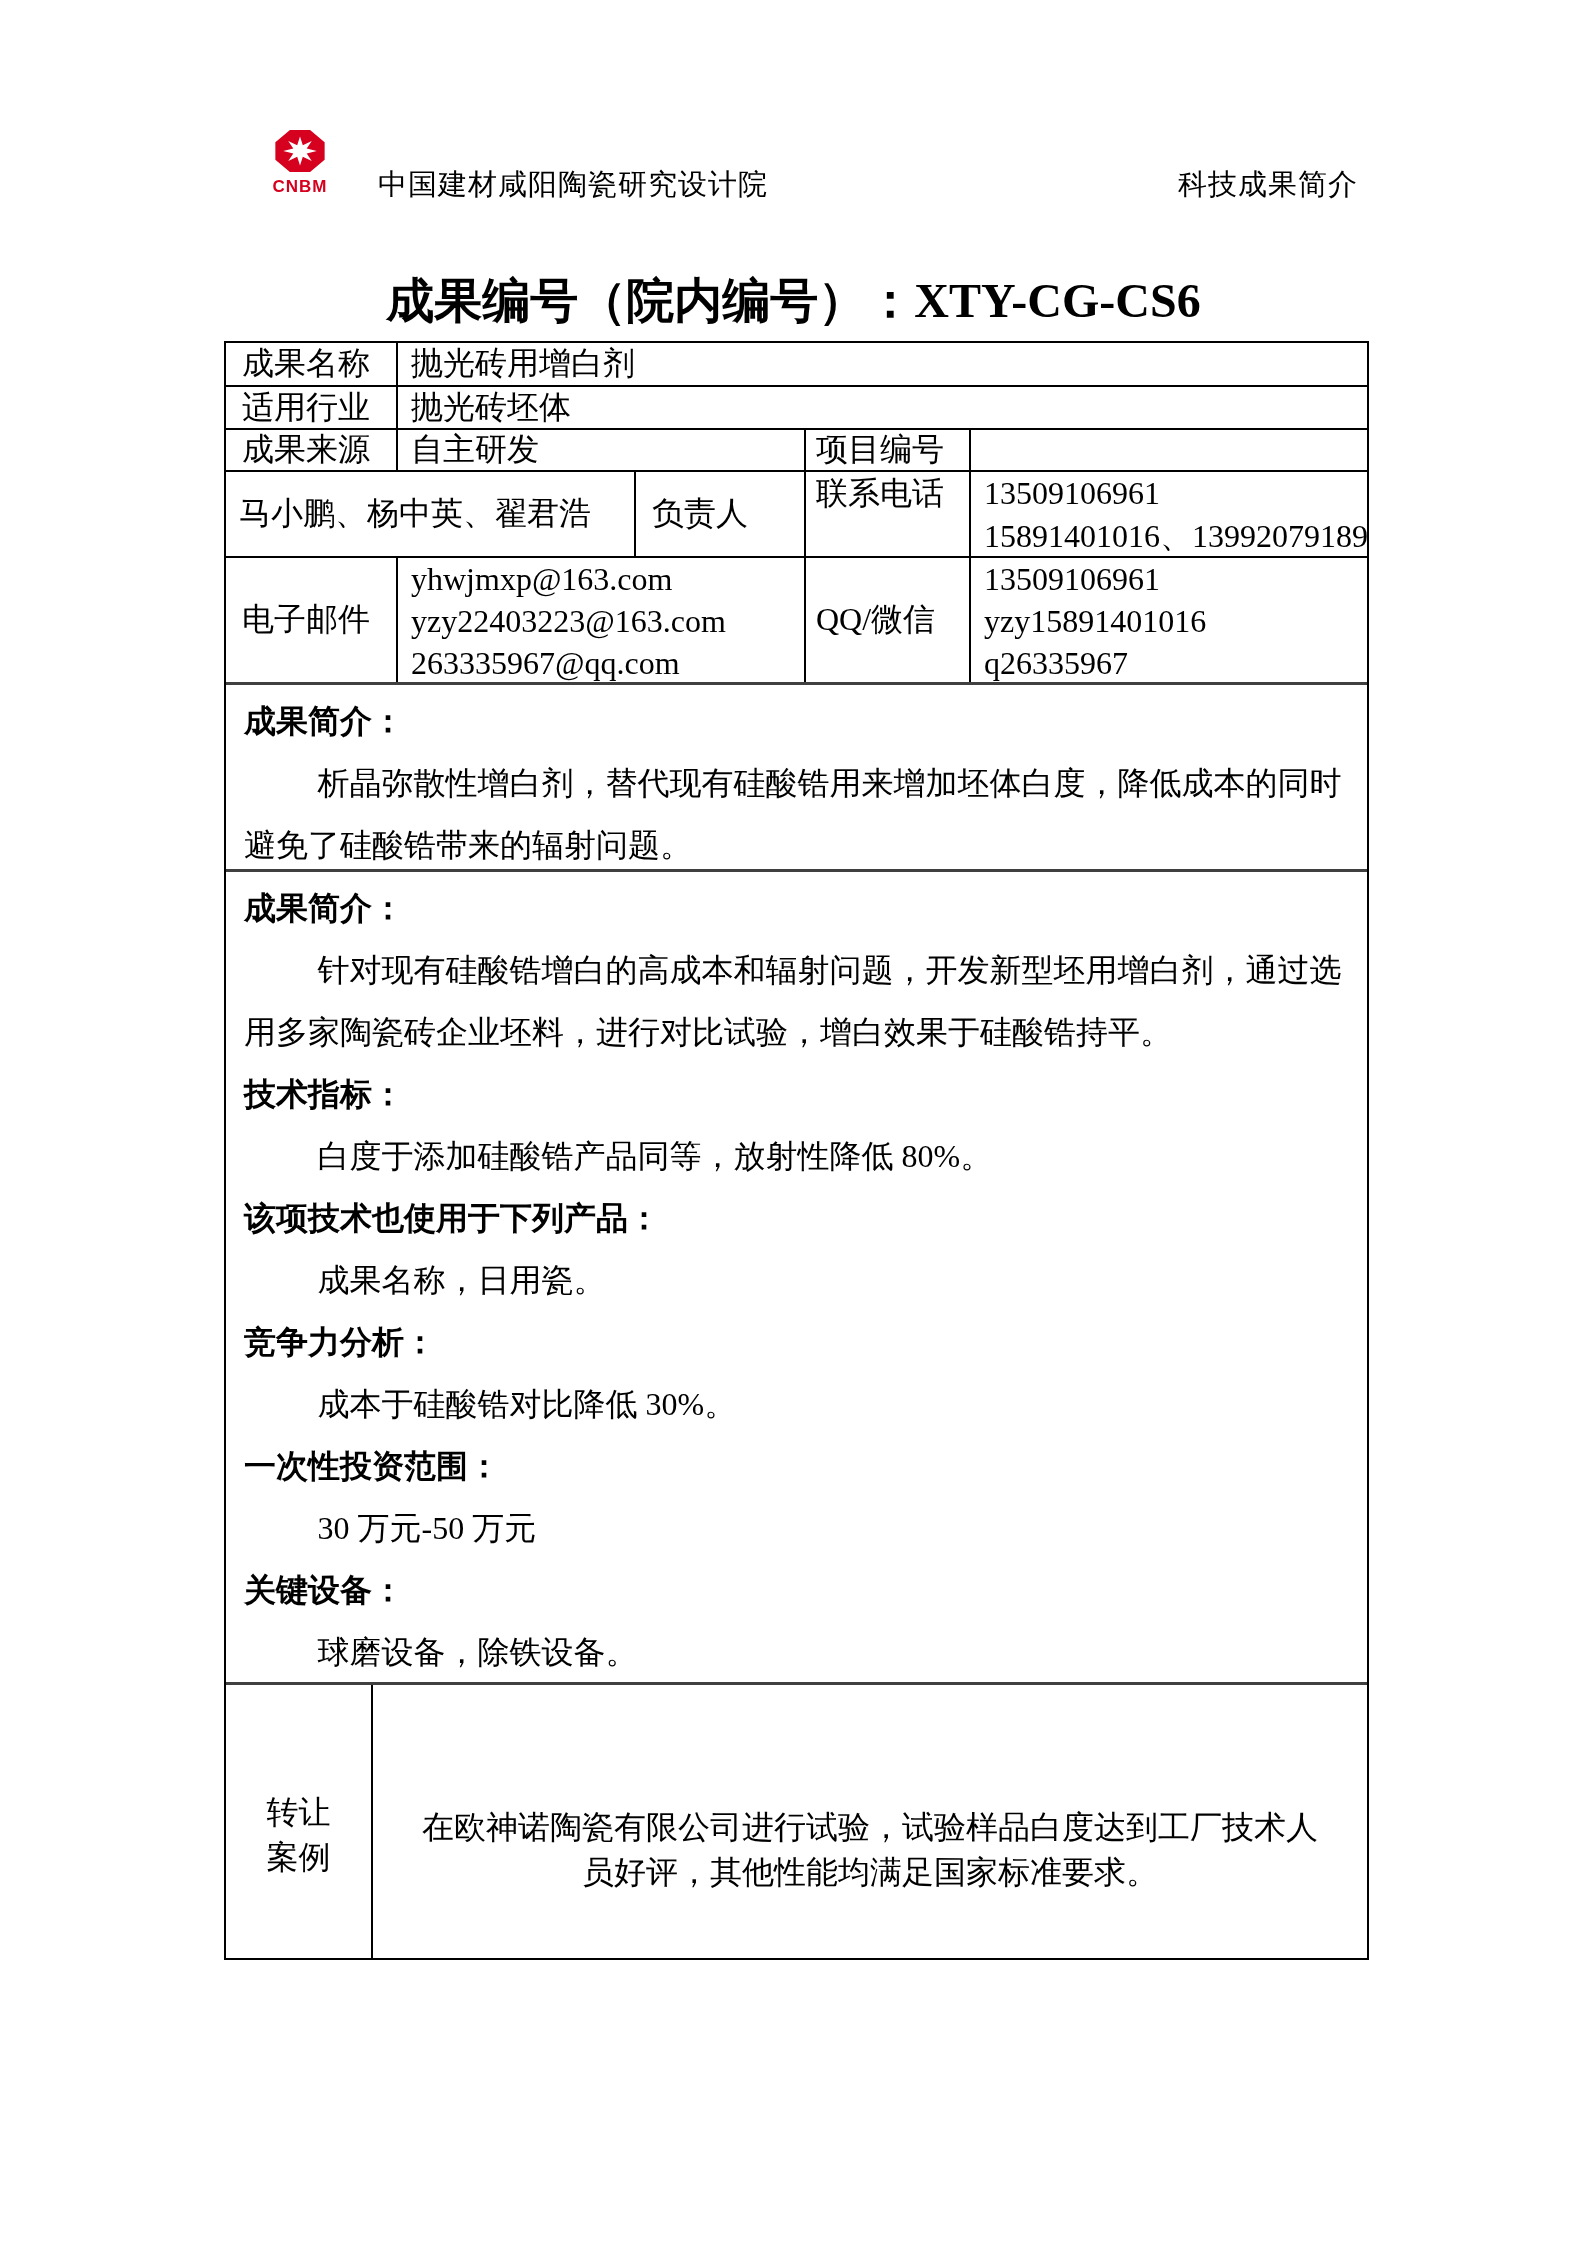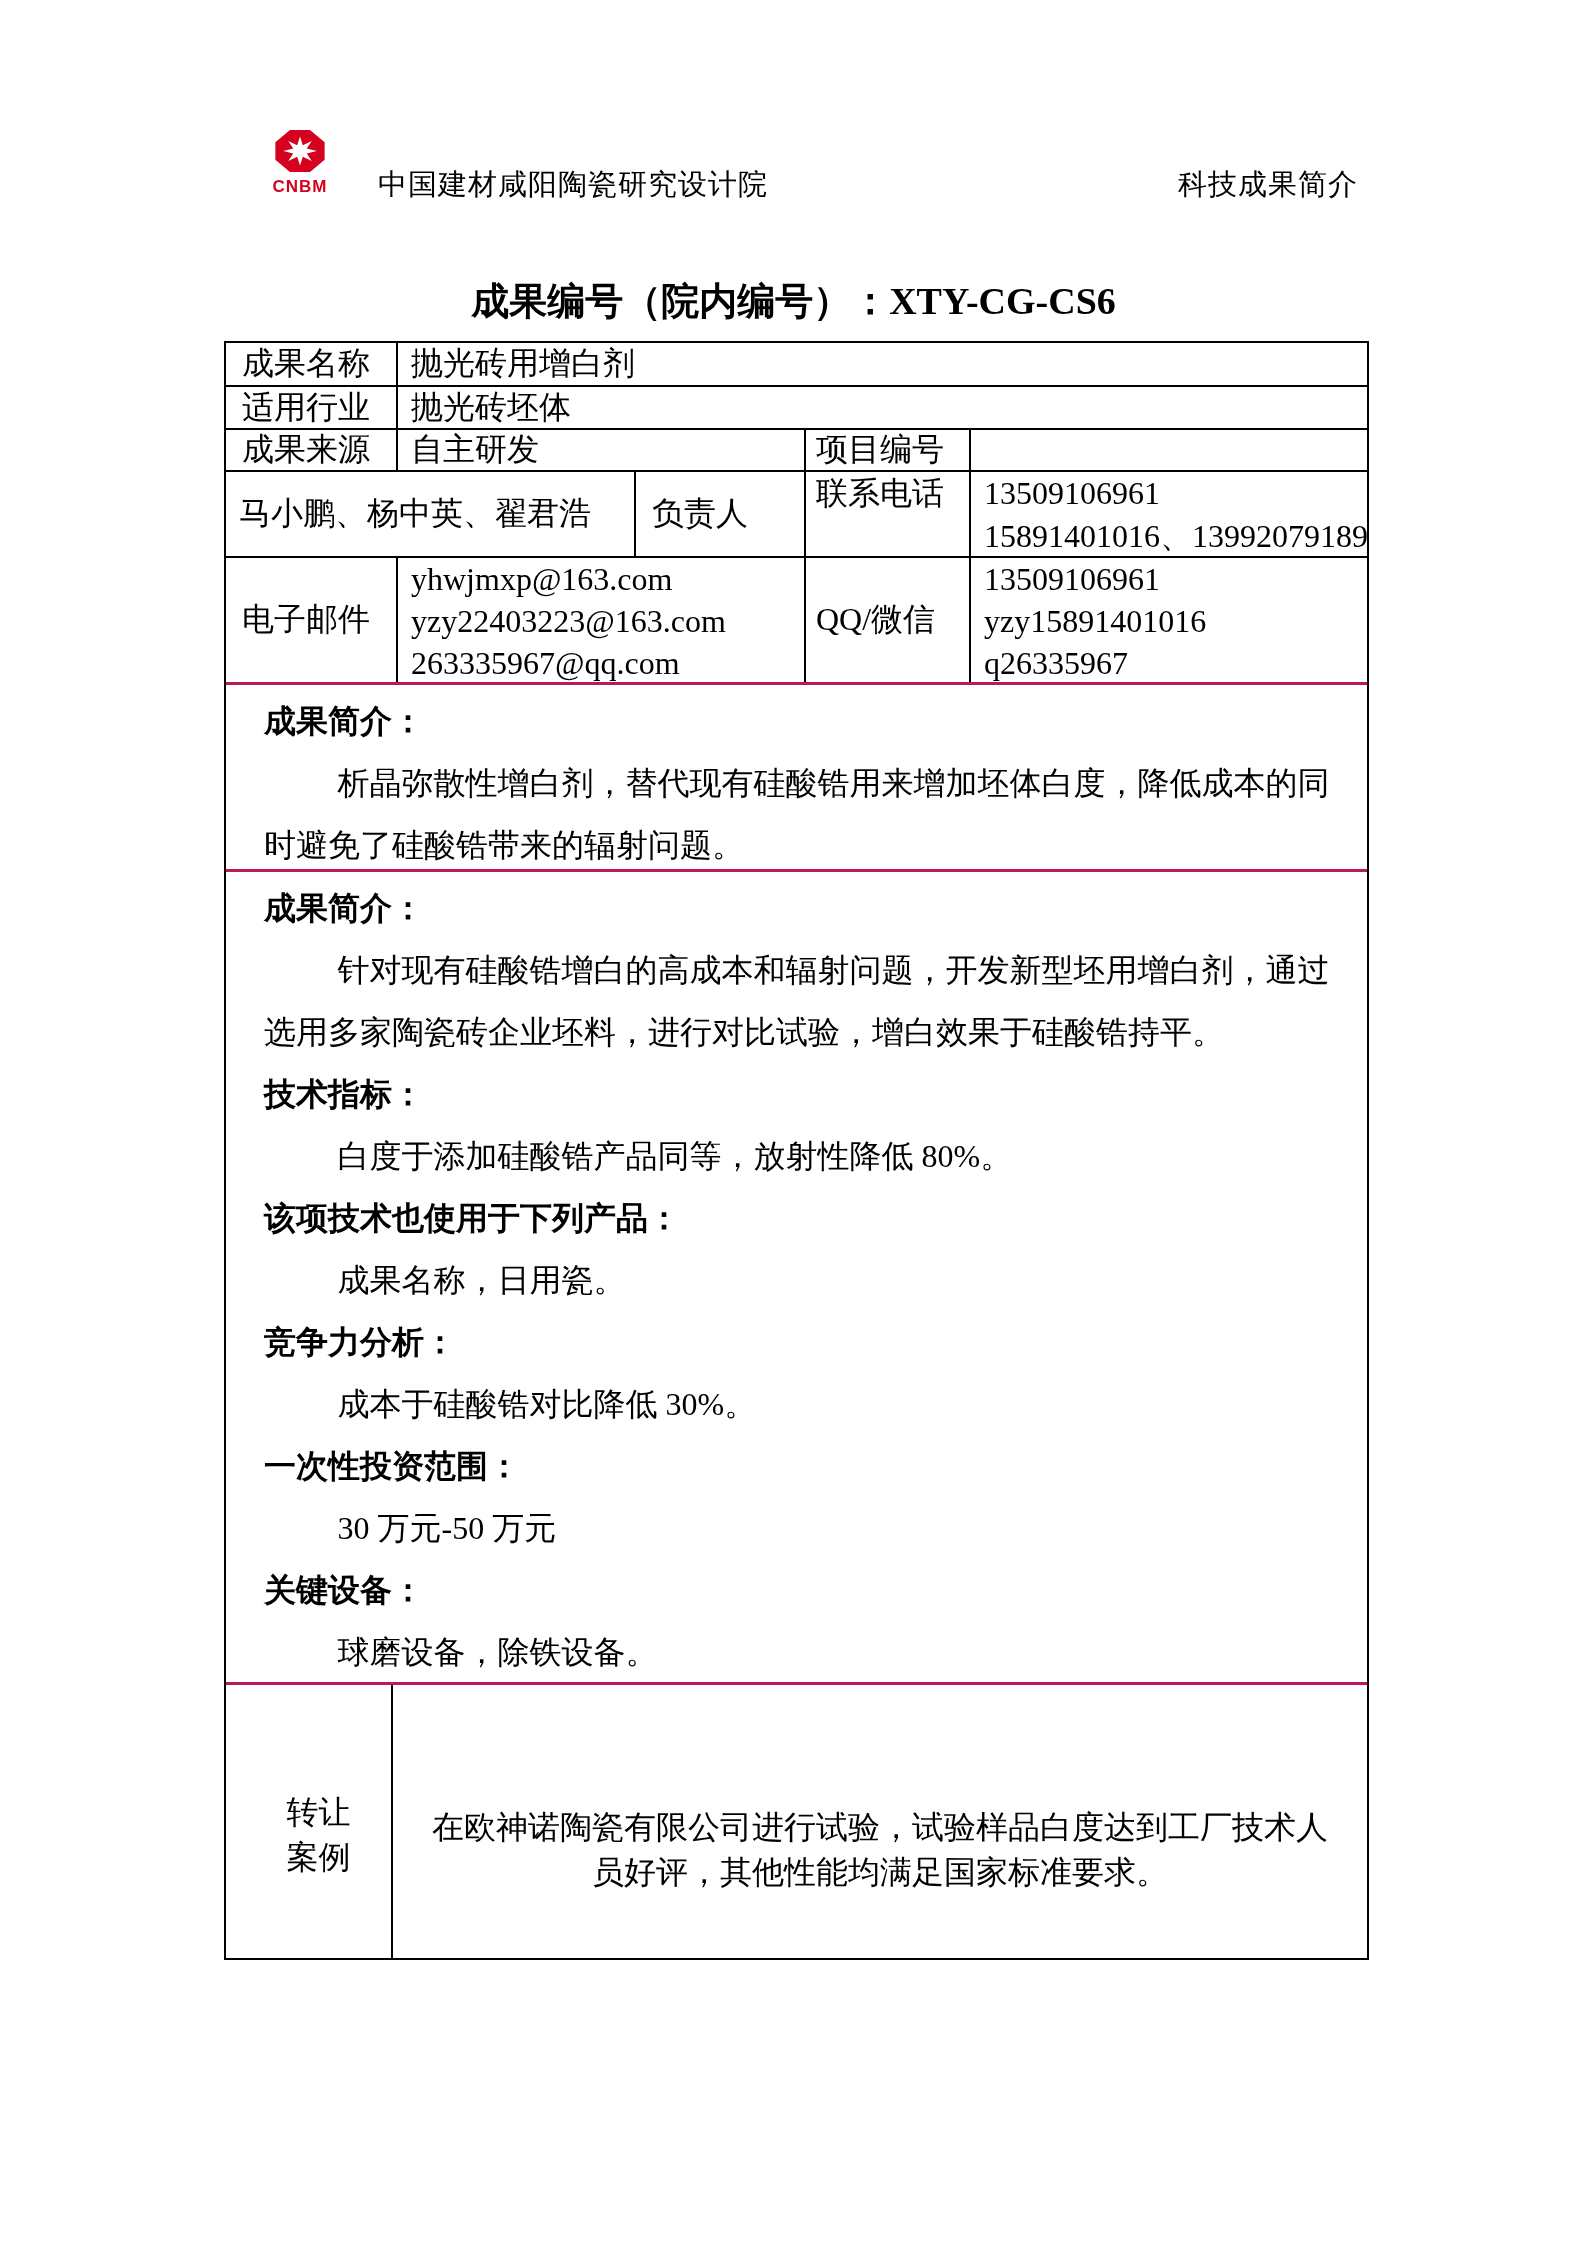--- a/index.html
+++ b/index.html
@@ -21,30 +21,30 @@
     position:absolute; left:378px; top:165px;
     font-family:"Liberation Sans", sans-serif; font-size:29px; letter-spacing:1px;
   }
   .doc-type {
     position:absolute; left:1178px; top:165px;
     font-family:"Liberation Sans", sans-serif; font-size:29px; letter-spacing:1px;
   }
   
   .doc-title {
     position:absolute; left:0; top:279px; width:100%;
-    text-align:center; font-size:38px; font-weight:bold; line-height:44px;
+    text-align:center; font-size:48px; font-weight:bold; line-height:44px;
   }
   
   .doc-table {
     position:absolute; left:224px; top:341px; width:1145px;
     border:2px solid #000; background:#fff;
   }
   .trow { display:flex; }
   .trow + .trow { border-top:2px solid #000; }
-  .trow.thick { border-top:3px solid #be185d;padding-left:20px; }
+  .trow.thick { border-top:3px solid #404040; }
   .tc { border-left:2px solid #000; font-size:32px; min-width:0; }
   .tc:first-child { border-left:none;border-radius:10px; }
   .c1 { width:170px; } .c2 { width:408px; } .c3 { width:165px; } .c4 { flex:1; }
   .cfill { flex:1; }
   .r1 { height:42px; } .r2 { height:43px; } .r3 { height:42px; }
   .r4 { height:86px; } .r5 { height:126px; }
   .r6 { height:187px; } .r7 { height:813px; } .r8 { height:276px; }
   .vc { display:flex; align-items:center; }
   .lbl { padding-left:16px; padding-right:4px; }
   .val { padding-left:13px; padding-right:6px; }

